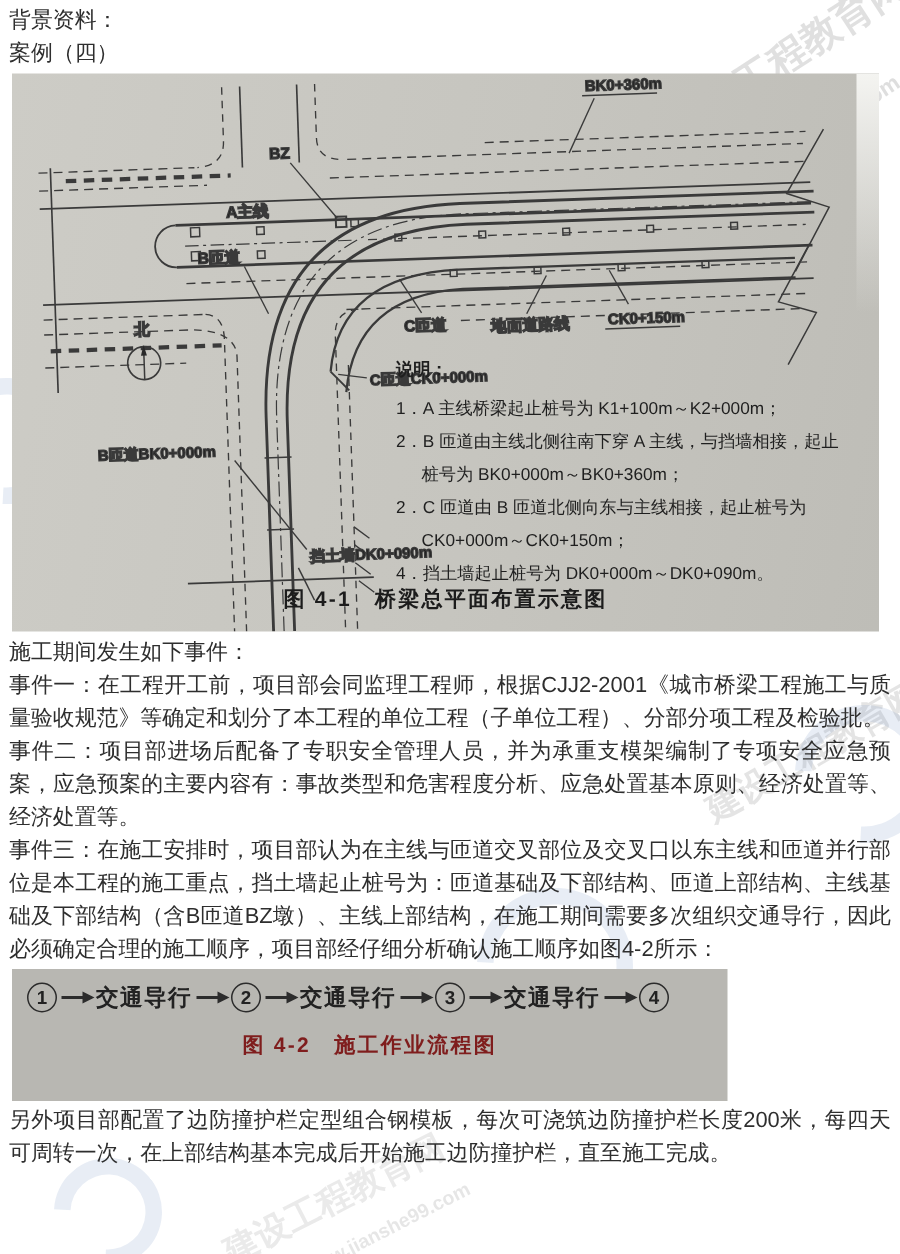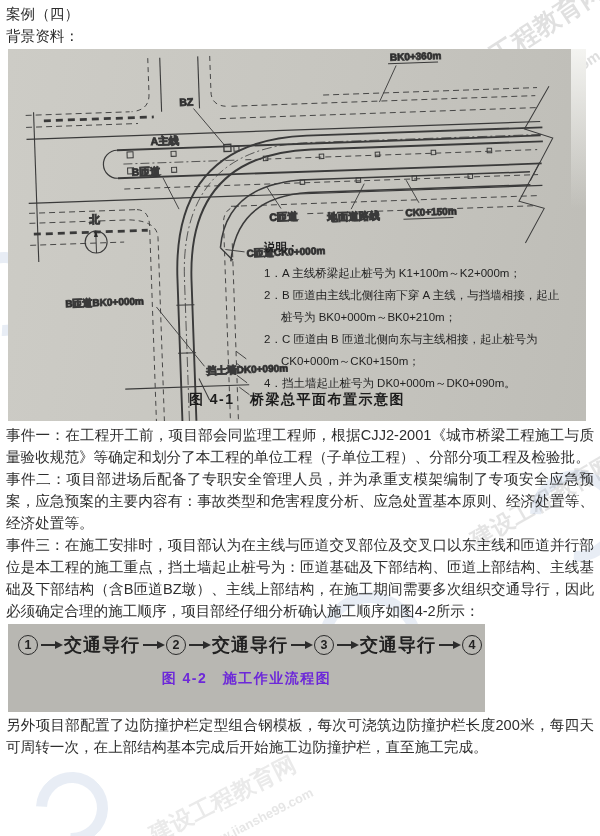--- a/index.html
+++ b/index.html
@@ -42,45 +42,45 @@
 
   
   .fig2 { position:relative; width:477px; height:88px; margin:2px 0 2px 2px; background:#b8b7b2; }
   .flowrow { display:flex; align-items:center; gap:3px; padding:9px 0 0 10px; }
   .cnum { flex:0 0 auto; width:20px; height:20px; border:1.4px solid #2b2b2b; border-radius:50%;
           display:flex; align-items:center; justify-content:center;
           font-size:12.5px; font-weight:700; color:#222; }
   .farrow { flex:0 0 auto; display:inline-block; width:20px; height:1.4px; background:#2c2c2c; position:relative; }
   .farrow::after { content:""; position:absolute; right:-2px; top:-3.6px;
           border-top:4px solid transparent; border-bottom:4px solid transparent; border-left:8px solid #2c2c2c; }
-  .flabel { font-size:18px; font-weight:700; color:#222; letter-spacing:1px; }
+  .flabel { font-size:15px; font-weight:700; color:#222; letter-spacing:1px; }
   .fig2-caption { margin-top:13px; text-align:center; font-size:14px; font-weight:700;
-          letter-spacing:1.5px; color:#6d28d9; }
+          letter-spacing:1.5px; color:#7f1d1d; }
 
   svg text { font-family:"Liberation Sans","DejaVu Sans",sans-serif; fill:#1e1e1e;
              font-size:10.5px; font-weight:700; }
   svg text.sta { font-size:10px; }
 </style>
 </head>
 <body>
 
 <div class="wm wm1">建设工程教育网</div>
 <div class="wm wm1b">www.jianshe99.com</div>
 <div class="wm wm2">建设工程教育网</div>
 <div class="wm wm3">建设工程教育网</div>
 <div class="wm wm4">www.jianshe99.com</div>
 <div class="swoosh s1"></div>
 <div class="swoosh s2"></div>
 <div class="swoosh s3"></div>
 <div class="swoosh s4"></div>
 
 <div class="content">
 
+  <div class="line">背景资料：</div>
   <div class="line">案例（四）</div>
-  <div class="line">背景资料：</div>
 
   <figure class="fig1">
     <div class="corner"></div>
     <svg width="578" height="372" viewBox="0 0 578 372">
       <g transform="rotate(-2 290 186)" stroke="#3a3a3a" fill="none" stroke-width="0.9">
 
         <path d="M30,54 V204" stroke-width="1.1"></path>
 
         <path d="M158,4 V58" stroke-width="1.1"></path>
         <path d="M196,4 V56" stroke-width="1.1"></path>
@@ -174,27 +174,28 @@
         <text class="sta" x="398" y="171">CK0+150m</text>
         <text class="sta" x="238" y="206">C匝道CK0+000m</text>
         <text x="82" y="167">北</text>
         <text class="sta" x="55" y="250">B匝道BK0+000m</text>
         <text class="sta" x="194" y="322">挡土墙DK0+090m</text>
       </g>
     </svg>
     <div class="notes">
       <div class="notes-title">说明：</div>
       <div class="note">1．A 主线桥梁起止桩号为 K1+100m～K2+000m；</div>
-      <div class="note">2．B 匝道由主线北侧往南下穿 A 主线，与挡墙相接，起止桩号为 BK0+000m～BK0+210m；</div>
+      <div class="note">2．B 匝道由主线北侧往南下穿 A 主线，与挡墙相接，起止桩号为 BK0+000m～BK0+360m；</div>
       <div class="note">2．C 匝道由 B 匝道北侧向东与主线相接，起止桩号为 CK0+000m～CK0+150m；</div>
       <div class="note">4．挡土墙起止桩号为 DK0+000m～DK0+090m。</div>
     </div>
     <div class="fig1-caption">图 4-1　桥梁总平面布置示意图</div>
   </figure>
 
+  <p class="para">施工期间发生如下事件：</p>
   <p class="para">事件一：在工程开工前，项目部会同监理工程师，根据CJJ2-2001《城市桥梁工程施工与质量验收规范》等确定和划分了本工程的单位工程（子单位工程）、分部分项工程及检验批。</p>
   <p class="para">事件二：项目部进场后配备了专职安全管理人员，并为承重支模架编制了专项安全应急预案，应急预案的主要内容有：事故类型和危害程度分析、应急处置基本原则、经济处置等、经济处置等。</p>
   <p class="para">事件三：在施工安排时，项目部认为在主线与匝道交叉部位及交叉口以东主线和匝道并行部位是本工程的施工重点，挡土墙起止桩号为：匝道基础及下部结构、匝道上部结构、主线基础及下部结构（含B匝道BZ墩）、主线上部结构，在施工期间需要多次组织交通导行，因此必须确定合理的施工顺序，项目部经仔细分析确认施工顺序如图4-2所示：</p>
 
   <figure class="fig2">
     <div class="flowrow">
       <span class="cnum">1</span>
       <span class="farrow"></span>
       <span class="flabel">交通导行</span>
       <span class="farrow"></span>

